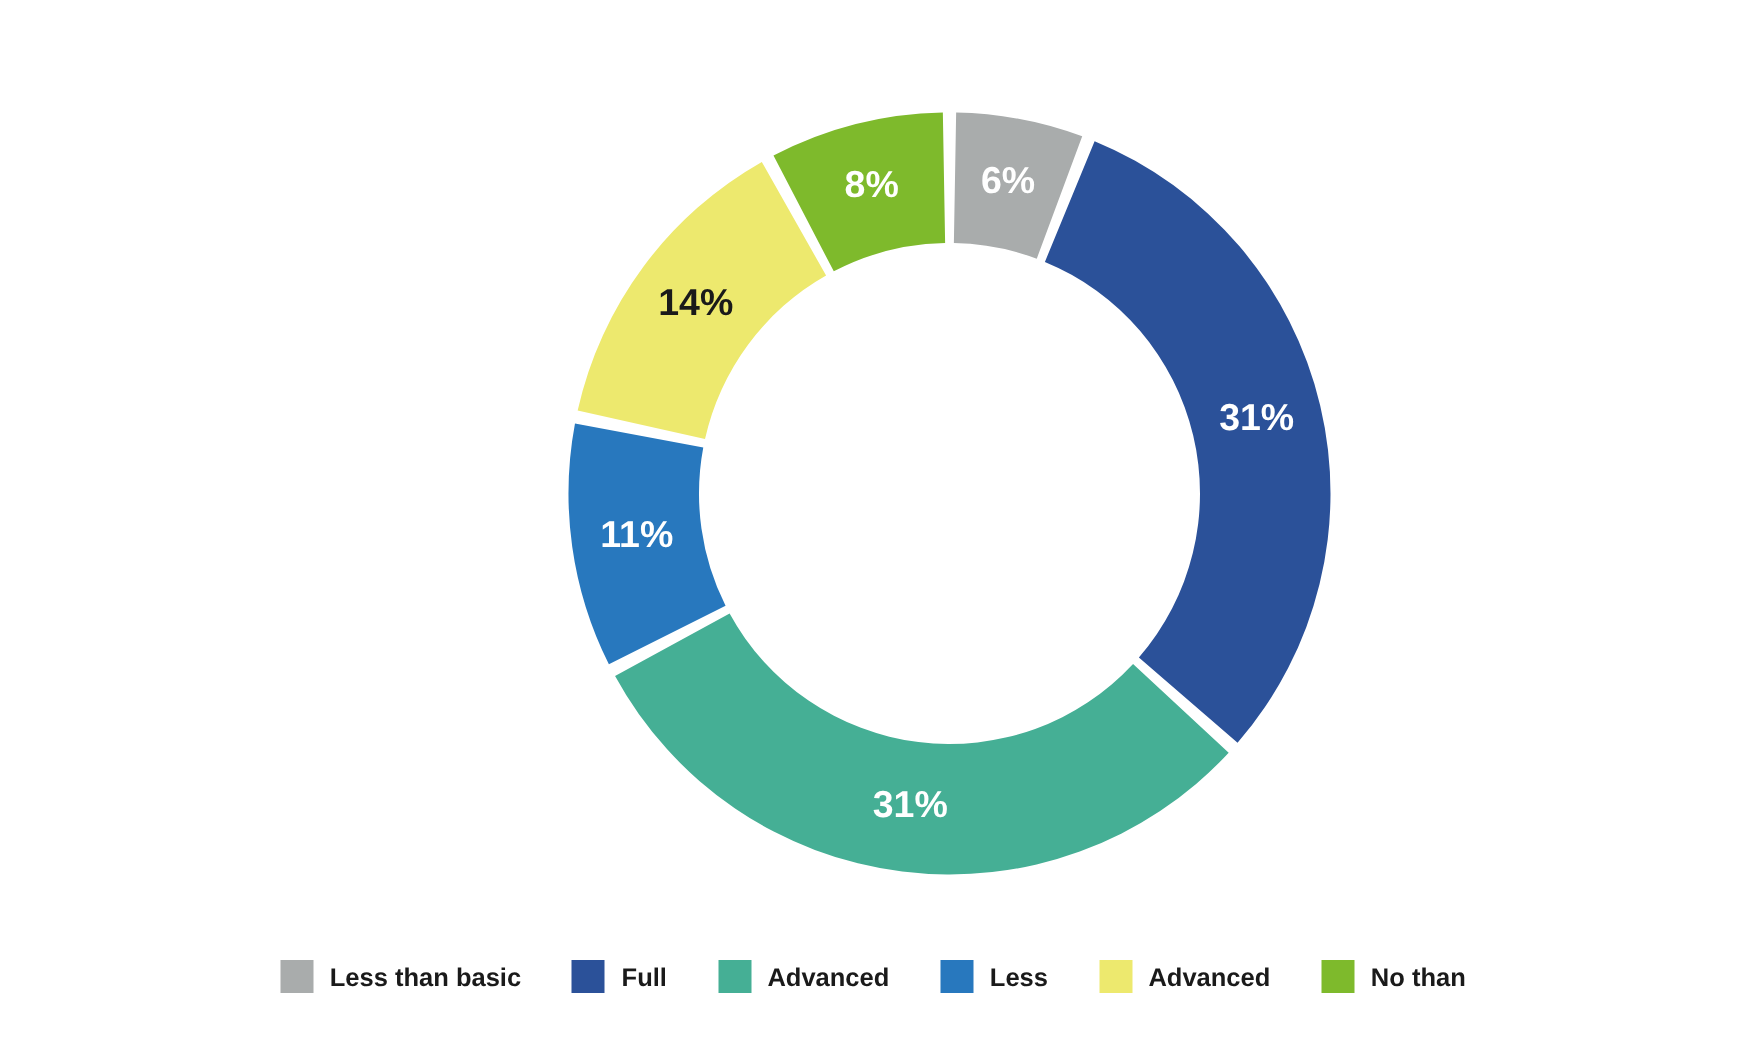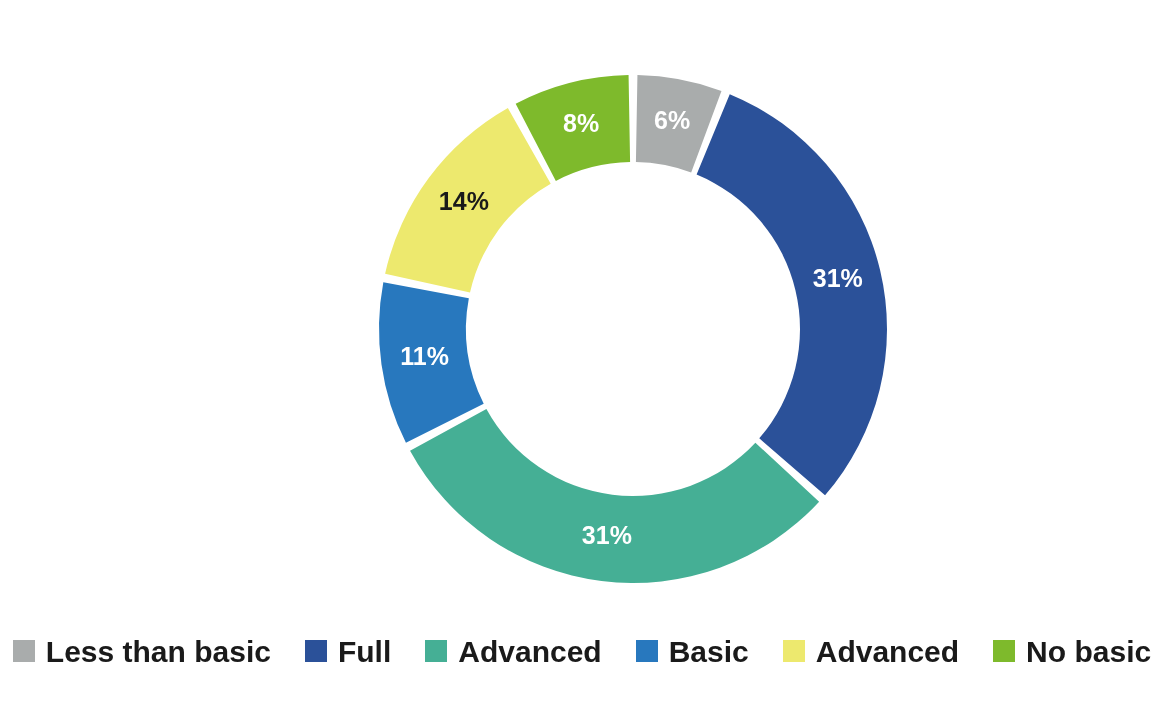--- a/index.html
+++ b/index.html
@@ -59,21 +59,21 @@
     margin-right: 0;
   }
   .legend-swatch {
     width: 22px;
     height: 22px;
     margin-right: 11px;
     flex: 0 0 auto;
   }
   .legend-label {
     font-family: "Liberation Sans", sans-serif;
-    font-size: 30px;
+    font-size: 17px;
     font-weight: bold;
     color: #1a1a1a;
     white-space: nowrap;
     line-height: 23px;
   }
 </style>
 </head>
 <body>
 
 <div id="page">
@@ -107,25 +107,25 @@
       <div class="legend-item">
         <span class="legend-swatch" style="background: rgb(43, 81, 153);"></span>
         <span class="legend-label">Full</span>
       </div>
       <div class="legend-item">
         <span class="legend-swatch" style="background: rgb(69, 175, 149);"></span>
         <span class="legend-label">Advanced</span>
       </div>
       <div class="legend-item">
         <span class="legend-swatch" style="background: rgb(40, 120, 190);"></span>
-        <span class="legend-label">Basic</span>
+        <span class="legend-label">Less</span>
       </div>
       <div class="legend-item">
         <span class="legend-swatch" style="background: rgb(237, 233, 110);"></span>
         <span class="legend-label">Advanced</span>
       </div>
       <div class="legend-item">
         <span class="legend-swatch" style="background: rgb(126, 186, 44);"></span>
-        <span class="legend-label">No basic</span>
+        <span class="legend-label">No than</span>
       </div>
     </div>
 
 </div>
 
 </body></html>

